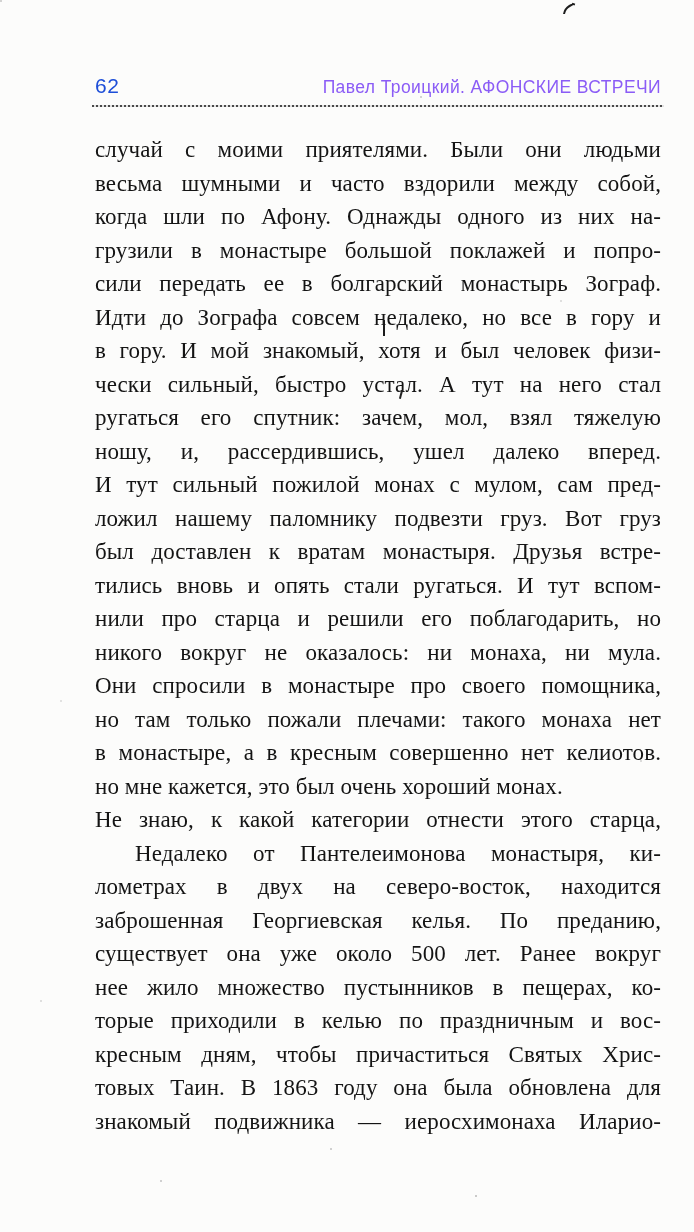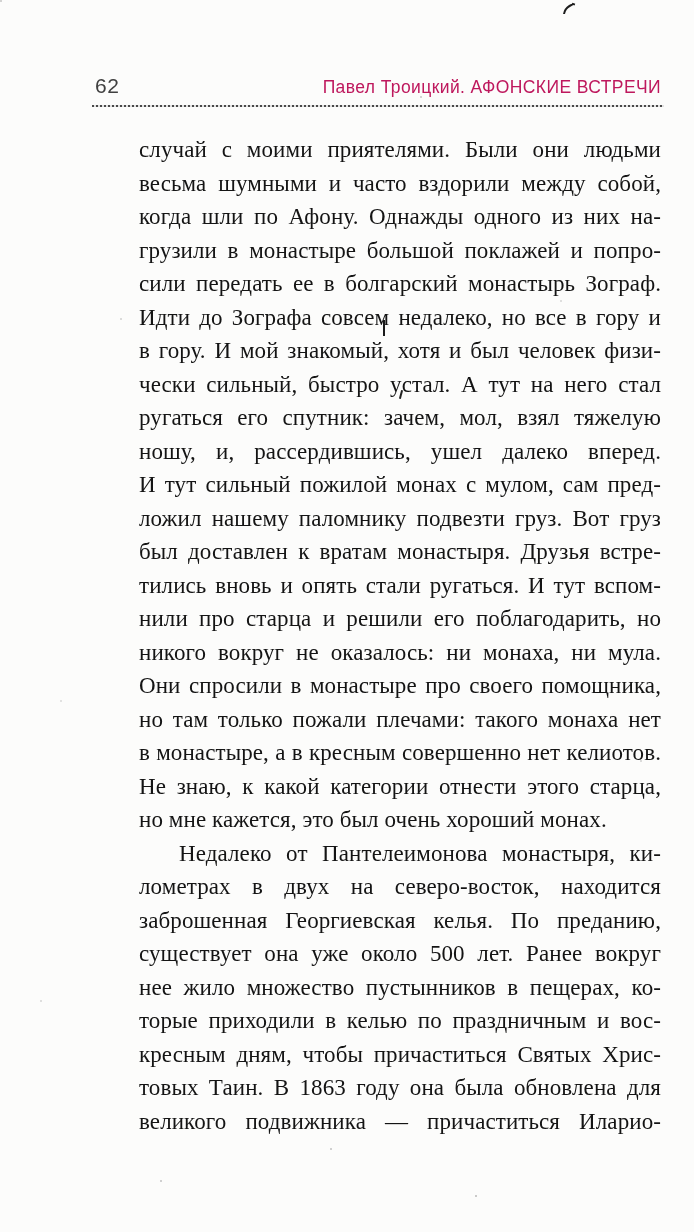--- a/index.html
+++ b/index.html
@@ -28,35 +28,35 @@
       330px 1148px 0 rgba(60,60,60,.30),
       610px 1052px 0 rgba(60,60,60,.18),
       40px 1000px 0 rgba(60,60,60,.20);
   }
   .header {
     position: absolute;
     left: 95px; top: 74px; width: 566px;
     display: flex; justify-content: space-between; align-items: baseline;
     font-family: "Liberation Sans", sans-serif;
   }
-  .page-num { font-size: 21px; letter-spacing: 0.5px; color: #404040; }
-  .running-title { font-size: 17.5px; letter-spacing: 0.4px; color: #be185d; }
+  .page-num { font-size: 21px; letter-spacing: 0.5px; color: #1d4ed8; }
+  .running-title { font-size: 17.5px; letter-spacing: 0.4px; color: #8b5cf6; }
   .header-rule {
     position: absolute;
     left: 92px; top: 105px; width: 572px; height: 2px;
     background: repeating-linear-gradient(90deg, #4a4a4a 0 2px, rgba(74,74,74,0.15) 2px 4px);
   }
   .body-text {
     position: absolute;
     left: 95px; top: 133px; width: 566px;
     font-size: 23px;
     line-height: 33.5px;
     letter-spacing: 0.1px;
   }
-  .line { text-align: justify; text-align-last: justify; margin-left: 44px; }
+  .line { text-align: justify; text-align-last: justify; }
   .line.last { text-align-last: auto; }
   .para.cont .line.last { text-align-last: justify; }
   .para.indent .line:first-child { text-indent: 40px; }
   .scan-artifact-top { position: absolute; left: 560px; top: 2px; }
   .ink-tick-1 {
     position: absolute; left: 383px; top: 320px;
     width: 2px; height: 16px; background: #1a1a1a;
   }
   .ink-tick-2 {
     position: absolute; left: 400px; top: 390px;
@@ -97,32 +97,32 @@
         <div class="line">ношу, и, рассердившись, ушел далеко вперед.</div>
         <div class="line">И тут сильный пожилой монах с мулом, сам пред-</div>
         <div class="line">ложил нашему паломнику подвезти груз. Вот груз</div>
         <div class="line">был доставлен к вратам монастыря. Друзья встре-</div>
         <div class="line">тились вновь и опять стали ругаться. И тут вспом-</div>
         <div class="line">нили про старца и решили его поблагодарить, но</div>
         <div class="line">никого вокруг не оказалось: ни монаха, ни мула.</div>
         <div class="line">Они спросили в монастыре про своего помощника,</div>
         <div class="line">но там только пожали плечами: такого монаха нет</div>
         <div class="line">в монастыре, а в кресным совершенно нет келиотов.</div>
+        <div class="line last">но мне кажется, это был очень хороший монах.</div>
         <div class="line">Не знаю, к какой категории отнести этого старца,</div>
-        <div class="line last">но мне кажется, это был очень хороший монах.</div>
       </div>
     <div class="para cont indent">
         <div class="line">Недалеко от Пантелеимонова монастыря, ки-</div>
         <div class="line">лометрах в двух на северо-восток, находится</div>
         <div class="line">заброшенная Георгиевская келья. По преданию,</div>
         <div class="line">существует она уже около 500 лет. Ранее вокруг</div>
         <div class="line">нее жило множество пустынников в пещерах, ко-</div>
         <div class="line">торые приходили в келью по праздничным и вос-</div>
         <div class="line">кресным дням, чтобы причаститься Святых Хрис-</div>
         <div class="line">товых Таин. В 1863 году она была обновлена для</div>
-        <div class="line last">великого подвижника — причаститься Иларио-</div>
+        <div class="line last">знакомый подвижника — иеросхимонаха Иларио-</div>
       </div>
   </div>
 
   <div class="ink-tick-1"></div>
   <div class="ink-tick-2"></div>
 
 </div>
 
 </body></html>

